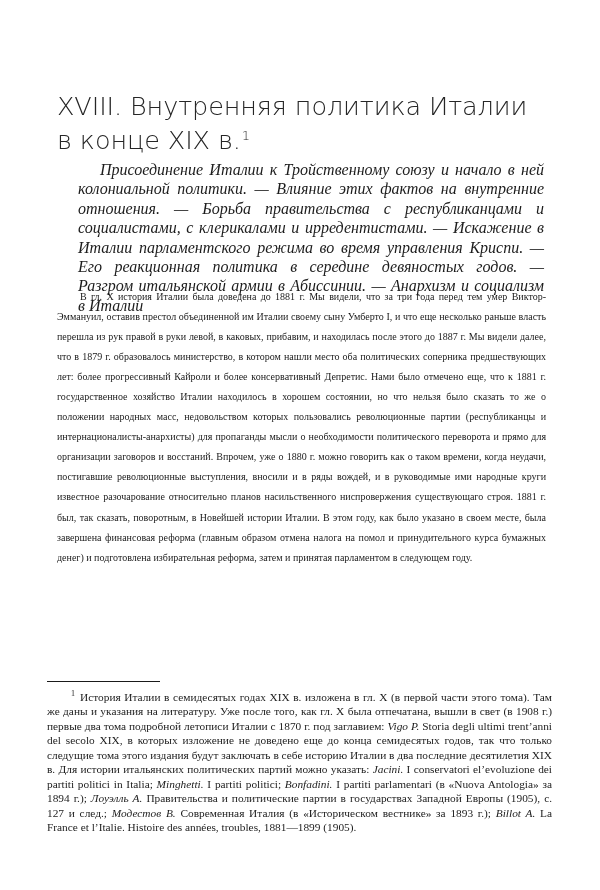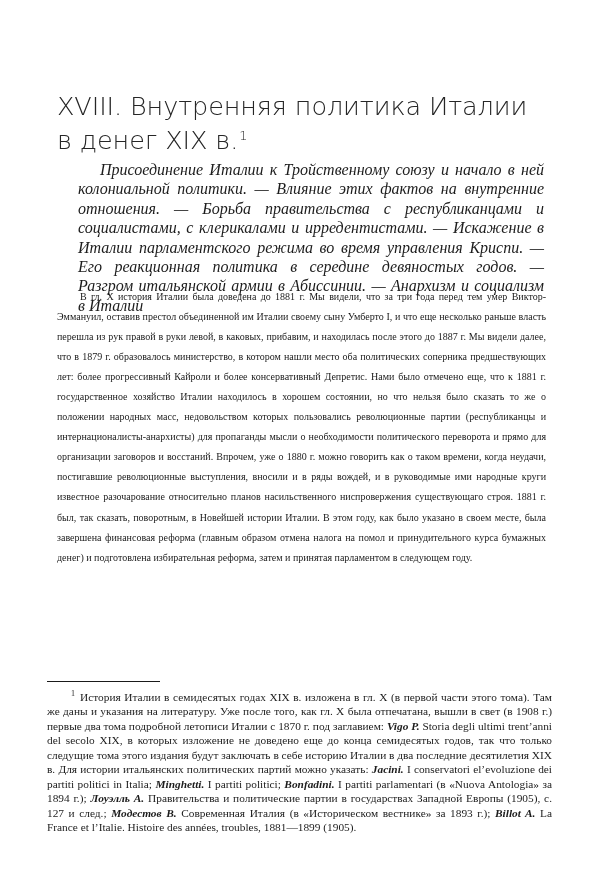--- a/index.html
+++ b/index.html
@@ -102,31 +102,30 @@
     hyphens: manual;
   }
   .footnote .fn-marker {
     font-size: 8px;
     vertical-align: super;
     line-height: 0;
     margin-right: 5px;
   }
   .footnote i, .abstract i {
     font-style: italic;
-    font-weight: bold;
   }
 </style>
 </head>
 <body>
 
 <div class="page">
 
   <h1 class="chapter-title">
     <span>XVIII. Внутренняя политика Италии</span><br>
-    <span>в денег XIX в.</span><span class="fn-ref">1</span>
+    <span>в конце XIX в.</span><span class="fn-ref">1</span>
   </h1>
 
   <div class="abstract">
     <span>Присоединение Италии к Тройственному союзу и начало в ней колониальной политики. — Влияние этих фактов на внутренние отношения. — Борьба правительства с республиканцами и социалистами, с клерикалами и ирредентистами. — Искажение в Италии парламентского режима во время управления Криспи. — Его реакционная политика в середине девяностых годов. — Разгром итальянской армии в Абиссинии. — Анархизм и социализм в Италии</span>
   </div>
 
   <div class="body-text">
     <span>В гл. X история Италии была доведена до 1881 г. Мы видели, что за три года перед тем умер Виктор-Эммануил, оставив престол объединенной им Италии своему сыну Умберто I, и что еще несколько раньше власть перешла из рук правой в руки левой, в каковых, прибавим, и находилась после этого до 1887 г. Мы видели далее, что в 1879 г. образовалось министерство, в котором нашли место оба политических соперника предшествующих лет: более прогрессивный Кайроли и более консервативный Депретис. Нами было отмечено еще, что к 1881 г. государственное хозяйство Италии находилось в хорошем состоянии, но что нельзя было сказать то же о положении народных масс, недовольством которых пользовались революционные партии (республиканцы и интернационалисты-анархисты) для пропаганды мысли о необходимости политического переворота и прямо для организации заговоров и восстаний. Впрочем, уже о 1880 г. можно говорить как о таком времени, когда неудачи, постигавшие революционные выступления, вносили и в ряды вождей, и в руководимые ими народные круги известное разочарование относительно планов насильственного ниспровержения существующаго строя. 1881 г. был, так сказать, поворотным, в Новейшей истории Италии. В этом году, как было указано в своем месте, была завершена финансовая реформа (главным образом отмена налога на помол и принудительного курса бумажных денег) и подготовлена избирательная реформа, затем и принятая парламентом в следующем году.</span>
   </div>
 

